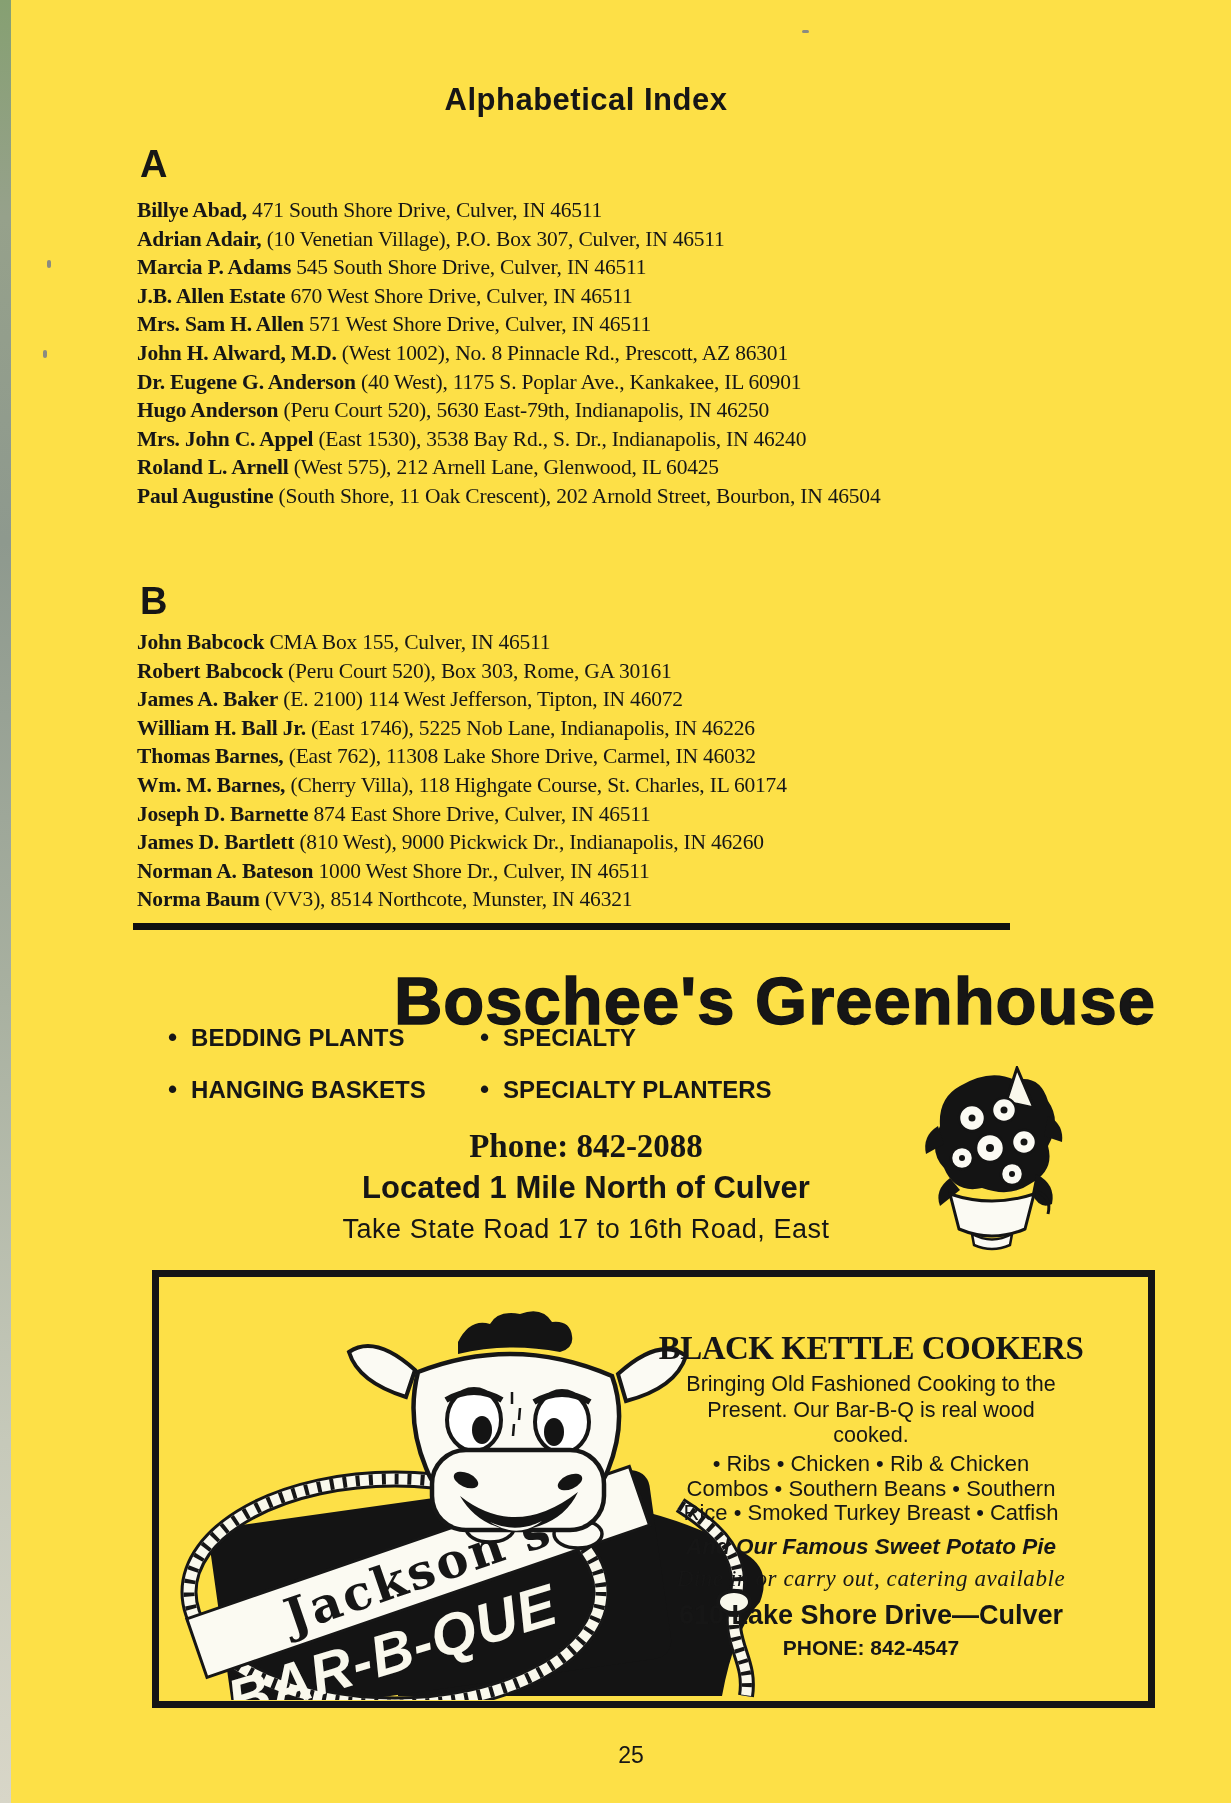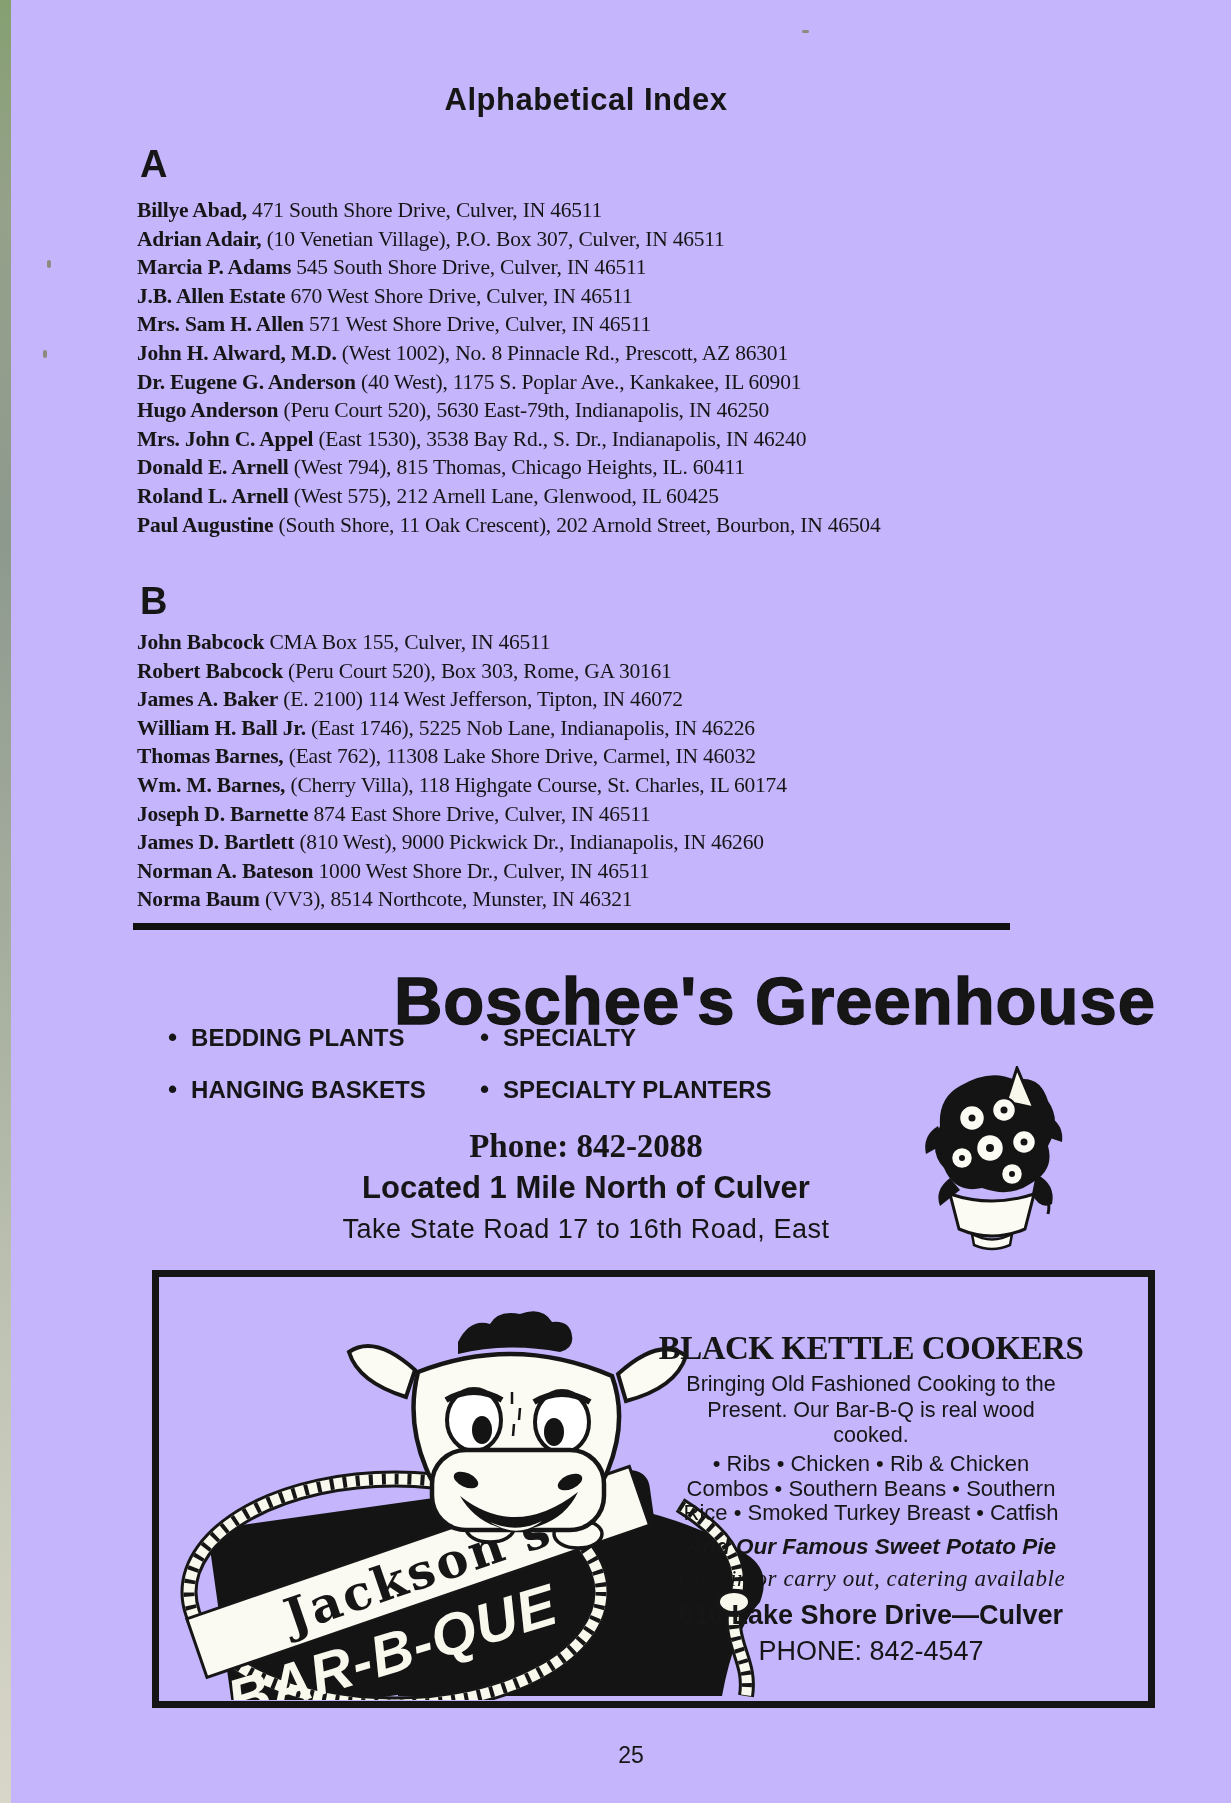--- a/index.html
+++ b/index.html
@@ -1,18 +1,18 @@
 <!DOCTYPE html>
 <html><head>
 <meta charset="utf-8">
 <style>
   html,body{margin:0;padding:0;background:#6b6b66;}
   .page{
     position:relative;width:1231px;height:1803px;margin:0 auto;
-    background:#c4b5fd;color:#161616;overflow:hidden;
+    background:#fde047;color:#161616;overflow:hidden;
     font-family:"Liberation Serif",serif;
   }
   .edge-strip{
     position:absolute;left:0;top:0;width:11px;height:100%;
     background:linear-gradient(180deg,#86a072 0%,#96a18b 12%,#8e998e 30%,#a8b0a0 55%,#c6c9ba 80%,#d8d6c8 100%);
   }
   .speck{position:absolute;background:#8b8b80;border-radius:2px;}
   .main-title{
     position:absolute;top:82px;left:16px;width:1140px;text-align:center;
     font-family:"Liberation Sans",sans-serif;font-weight:bold;font-size:31px;letter-spacing:.5px;
@@ -60,21 +60,21 @@
     font-family:"Liberation Sans",sans-serif;font-size:15px;line-height:19.5px;
   }
   .cow-art{position:absolute;left:160px;top:1300px;width:630px;height:400px;}
   .bk{position:absolute;left:648px;width:446px;text-align:center;}
   .bk-title{top:1330px;font-family:"Liberation Serif",serif;font-weight:bold;font-size:33px;letter-spacing:-.5px;}
   .bk-intro{top:1372px;font-family:"Liberation Sans",sans-serif;font-size:21.5px;line-height:25.5px;}
   .bk-menu{top:1452px;font-family:"Liberation Sans",sans-serif;font-size:22px;line-height:24.5px;}
   .bk-famous{top:1534px;font-family:"Liberation Sans",sans-serif;font-weight:bold;font-style:italic;font-size:22.5px;}
   .bk-dine{top:1566px;font-family:"Liberation Serif",serif;font-style:italic;font-size:23px;letter-spacing:.6px;}
   .bk-addr{top:1600px;font-family:"Liberation Sans",sans-serif;font-weight:bold;font-size:27px;}
-  .bk-phone{top:1636px;font-family:"Liberation Sans",sans-serif;font-weight:normal;font-size:27px;}
+  .bk-phone{top:1636px;font-family:"Liberation Sans",sans-serif;font-weight:bold;font-size:21px;}
   .page-num{
     position:absolute;top:1742px;left:16px;width:1230px;text-align:center;
     font-family:"Liberation Sans",sans-serif;font-size:23px;
   }
 </style>
 </head>
 <body>
 
 <div class="page">
   <div class="edge-strip"></div>
@@ -88,21 +88,20 @@
   <div class="entries list-a">
       <div class="entry"><span class="entry-name">Billye Abad,</span><span class="entry-address"> 471 South Shore Drive, Culver, IN 46511</span></div>
       <div class="entry"><span class="entry-name">Adrian Adair,</span><span class="entry-address"> (10 Venetian Village), P.O. Box 307, Culver, IN 46511</span></div>
       <div class="entry"><span class="entry-name">Marcia P. Adams</span><span class="entry-address"> 545 South Shore Drive, Culver, IN 46511</span></div>
       <div class="entry"><span class="entry-name">J.B. Allen Estate</span><span class="entry-address"> 670 West Shore Drive, Culver, IN 46511</span></div>
       <div class="entry"><span class="entry-name">Mrs. Sam H. Allen</span><span class="entry-address"> 571 West Shore Drive, Culver, IN 46511</span></div>
       <div class="entry"><span class="entry-name">John H. Alward, M.D.</span><span class="entry-address"> (West 1002), No. 8 Pinnacle Rd., Prescott, AZ 86301</span></div>
       <div class="entry"><span class="entry-name">Dr. Eugene G. Anderson</span><span class="entry-address"> (40 West), 1175 S. Poplar Ave., Kankakee, IL 60901</span></div>
       <div class="entry"><span class="entry-name">Hugo Anderson</span><span class="entry-address"> (Peru Court 520), 5630 East-79th, Indianapolis, IN 46250</span></div>
       <div class="entry"><span class="entry-name">Mrs. John C. Appel</span><span class="entry-address"> (East 1530), 3538 Bay Rd., S. Dr., Indianapolis, IN 46240</span></div>
-      <div class="entry"><span class="entry-name">Donald E. Arnell</span><span class="entry-address"> (West 794), 815 Thomas, Chicago Heights, IL. 60411</span></div>
       <div class="entry"><span class="entry-name">Roland L. Arnell</span><span class="entry-address"> (West 575), 212 Arnell Lane, Glenwood, IL 60425</span></div>
       <div class="entry"><span class="entry-name">Paul Augustine</span><span class="entry-address"> (South Shore, 11 Oak Crescent), 202 Arnold Street, Bourbon, IN 46504</span></div>
     </div>
 
   <div class="sec-letter sec-b">B</div>
   <div class="entries list-b">
       <div class="entry"><span class="entry-name">John Babcock</span><span class="entry-address"> CMA Box 155, Culver, IN 46511</span></div>
       <div class="entry"><span class="entry-name">Robert Babcock</span><span class="entry-address"> (Peru Court 520), Box 303, Rome, GA 30161</span></div>
       <div class="entry"><span class="entry-name">James A. Baker</span><span class="entry-address"> (E. 2100) 114 West Jefferson, Tipton, IN 46072</span></div>
       <div class="entry"><span class="entry-name">William H. Ball Jr.</span><span class="entry-address"> (East 1746), 5225 Nob Lane, Indianapolis, IN 46226</span></div>

